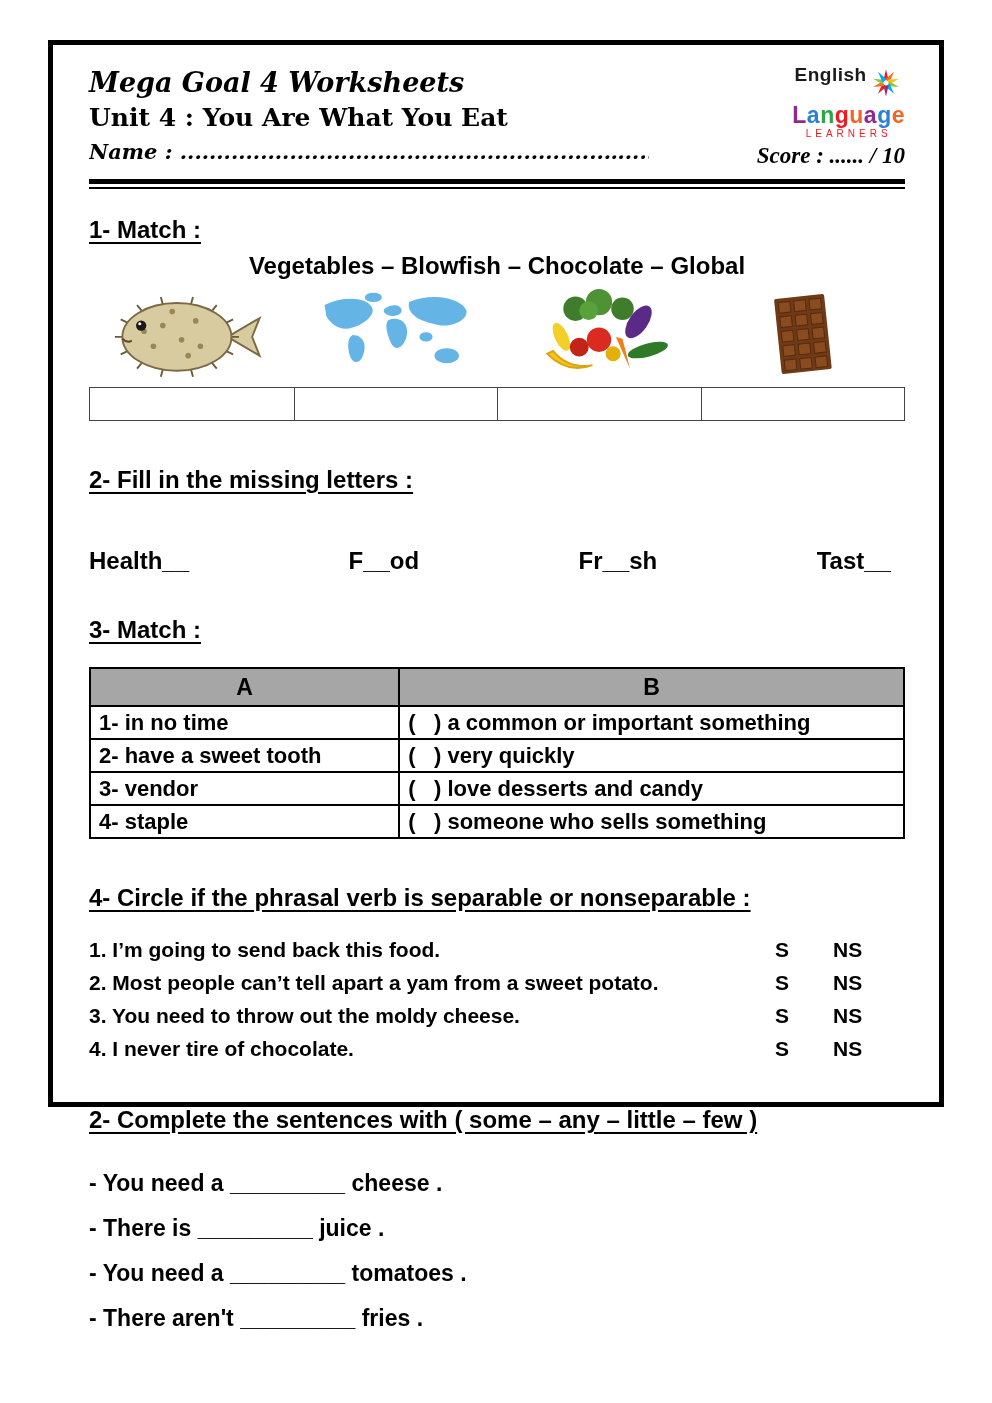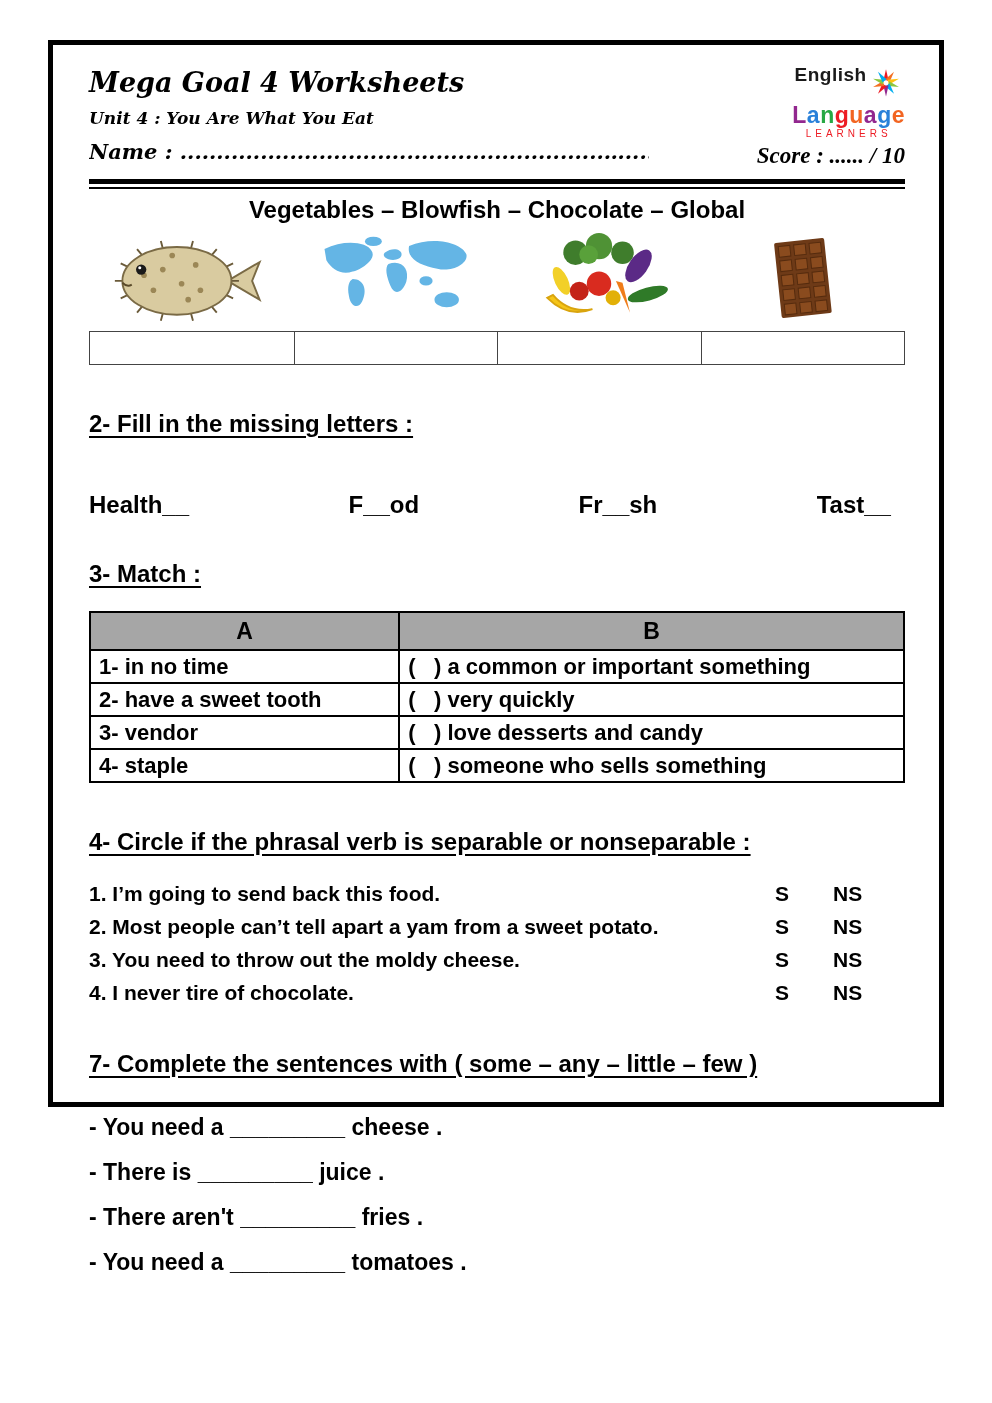--- a/index.html
+++ b/index.html
@@ -4,21 +4,21 @@
 <style>
   html,body{margin:0;padding:0;background:#fff;}
   body{width:992px;height:1403px;font-family:"Liberation Sans",sans-serif;color:#000;}
   .page{position:relative;width:992px;height:1403px;background:#fff;overflow:hidden;}
   .frame{position:absolute;left:48px;top:40px;width:896px;height:1067px;border:5px solid #000;
          box-sizing:border-box;padding:20px 34px 20px 36px;}
   
   .hdr{display:flex;justify-content:space-between;align-items:stretch;}
   .hdr-left{display:flex;flex-direction:column;}
   .ws-title{font-family:"DejaVu Serif",serif;font-style:italic;font-weight:bold;font-size:27px;line-height:36px;}
-  .ws-sub{font-family:"DejaVu Serif",serif;font-style:italic;font-weight:bold;font-size:17px;line-height:34px;}
+  .ws-sub{font-family:"DejaVu Serif",serif;font-weight:bold;font-size:25px;line-height:34px;}
   .name-line{font-family:"DejaVu Serif",serif;font-style:italic;font-weight:bold;font-size:21px;line-height:34px;
              white-space:nowrap;overflow:hidden;max-width:560px;}
   .hdr-right{display:flex;flex-direction:column;align-items:flex-end;}
   .logo{display:flex;flex-direction:column;align-items:center;line-height:1.05;}
   .logo-top{display:flex;align-items:flex-start;gap:2px;}
   .logo-english{font-weight:bold;font-size:19px;letter-spacing:.5px;color:#1a1a1a;}
   .logo-language{font-weight:bold;font-size:23px;letter-spacing:.5px;}
   .logo-learners{font-size:10px;letter-spacing:4px;margin-top:2px;}
   .score-line{font-family:Liberation Serif, serif;font-style:italic;font-weight:bold;font-size:23px;margin-top:auto;white-space:nowrap;}
   
@@ -88,20 +88,21 @@
             <span style="color: rgb(146, 39, 143);">L</span><span style="color: rgb(41, 128, 217);">a</span><span style="color: rgb(39, 168, 68);">n</span><span style="color: rgb(237, 28, 36);">g</span><span style="color: rgb(242, 101, 34);">u</span><span style="color: rgb(146, 39, 143);">a</span><span style="color: rgb(41, 128, 217);">g</span><span style="color: rgb(242, 101, 34);">e</span>
           </div>
           <div class="logo-learners" style="color: rgb(237, 28, 36);">LEARNERS</div>
         </div>
         <div class="score-line">Score : ...... / 10</div>
       </div>
     </div>
 
     <div class="rule"></div>
 
+    <h2 class="sec-h m-s1">1- Match :</h2>
     <div class="word-bank">Vegetables – Blowfish – Chocolate – Global</div>
 
     <div class="img-row">
       <span>
         <svg viewBox="0 0 170 100" width="160" height="94">
           <polygon points="124,52 158,32 150,52 158,72" fill="#d9cba0" stroke="#7a6a45" stroke-width="2"></polygon>
           <path stroke="#6b5b3a" stroke-width="2" fill="none" d="M128,52 L136,52 M122.6,67.2 L129.8,70.6 M107.3,79.6 L112.4,85.7 M85,86.8 L87.1,94.5 M55,86.8 L52.9,94.5 M32.7,79.6 L27.6,85.7 M17.4,67.2 L10.2,70.6 M12,52 L4,52 M17.4,36.8 L10.2,33.4 M32.7,24.4 L27.6,18.3 M55,17.2 L52.9,9.5 M85,17.2 L87.1,9.5 M107.3,24.4 L112.4,18.3 M122.6,36.8 L129.8,33.4"></path>
           <ellipse cx="70" cy="52" rx="58" ry="36" fill="#d9cba0" stroke="#7a6a45" stroke-width="2"></ellipse>
           <circle cx="55" cy="40" r="3" fill="#9b8756"></circle>
             <circle cx="75" cy="55" r="3" fill="#9b8756"></circle>
@@ -232,22 +233,22 @@
         <span class="opt">S</span>
         <span class="opt">NS</span>
       </div>
       <div class="phrasal-row">
         <span>4. I never tire of chocolate.</span>
         <span class="opt">S</span>
         <span class="opt">NS</span>
       </div>
     </div>
 
-    <h2 class="sec-h m-s5">7- Complete the sentences with ( some – any – little – few )</h2>
+    <h2 class="sec-h m-s5">2- Complete the sentences with ( some – any – little – few )</h2>
     <div class="s5-lines">
       <div class="s5-line">- You need a _________ cheese  .</div>
       <div class="s5-line">- There is _________ juice .</div>
+      <div class="s5-line">- You need a _________ tomatoes .</div>
       <div class="s5-line">- There aren't _________ fries  .</div>
-      <div class="s5-line">- You need a _________ tomatoes .</div>
     </div>
 
   </div>
 </div>
 
 </body></html>

